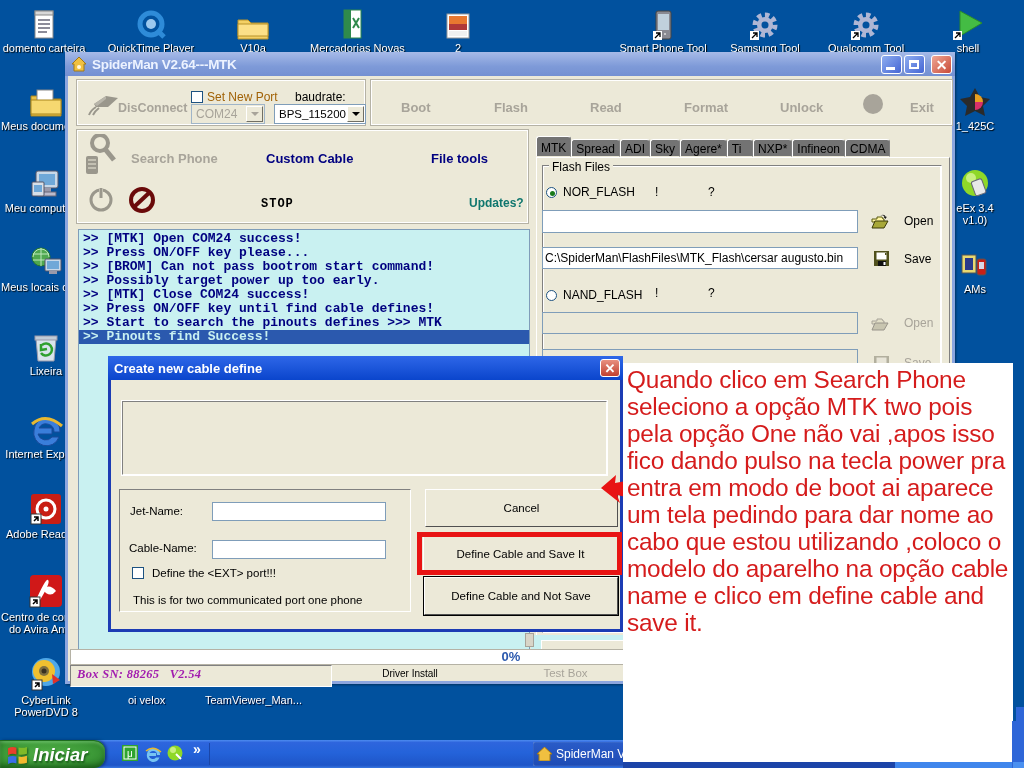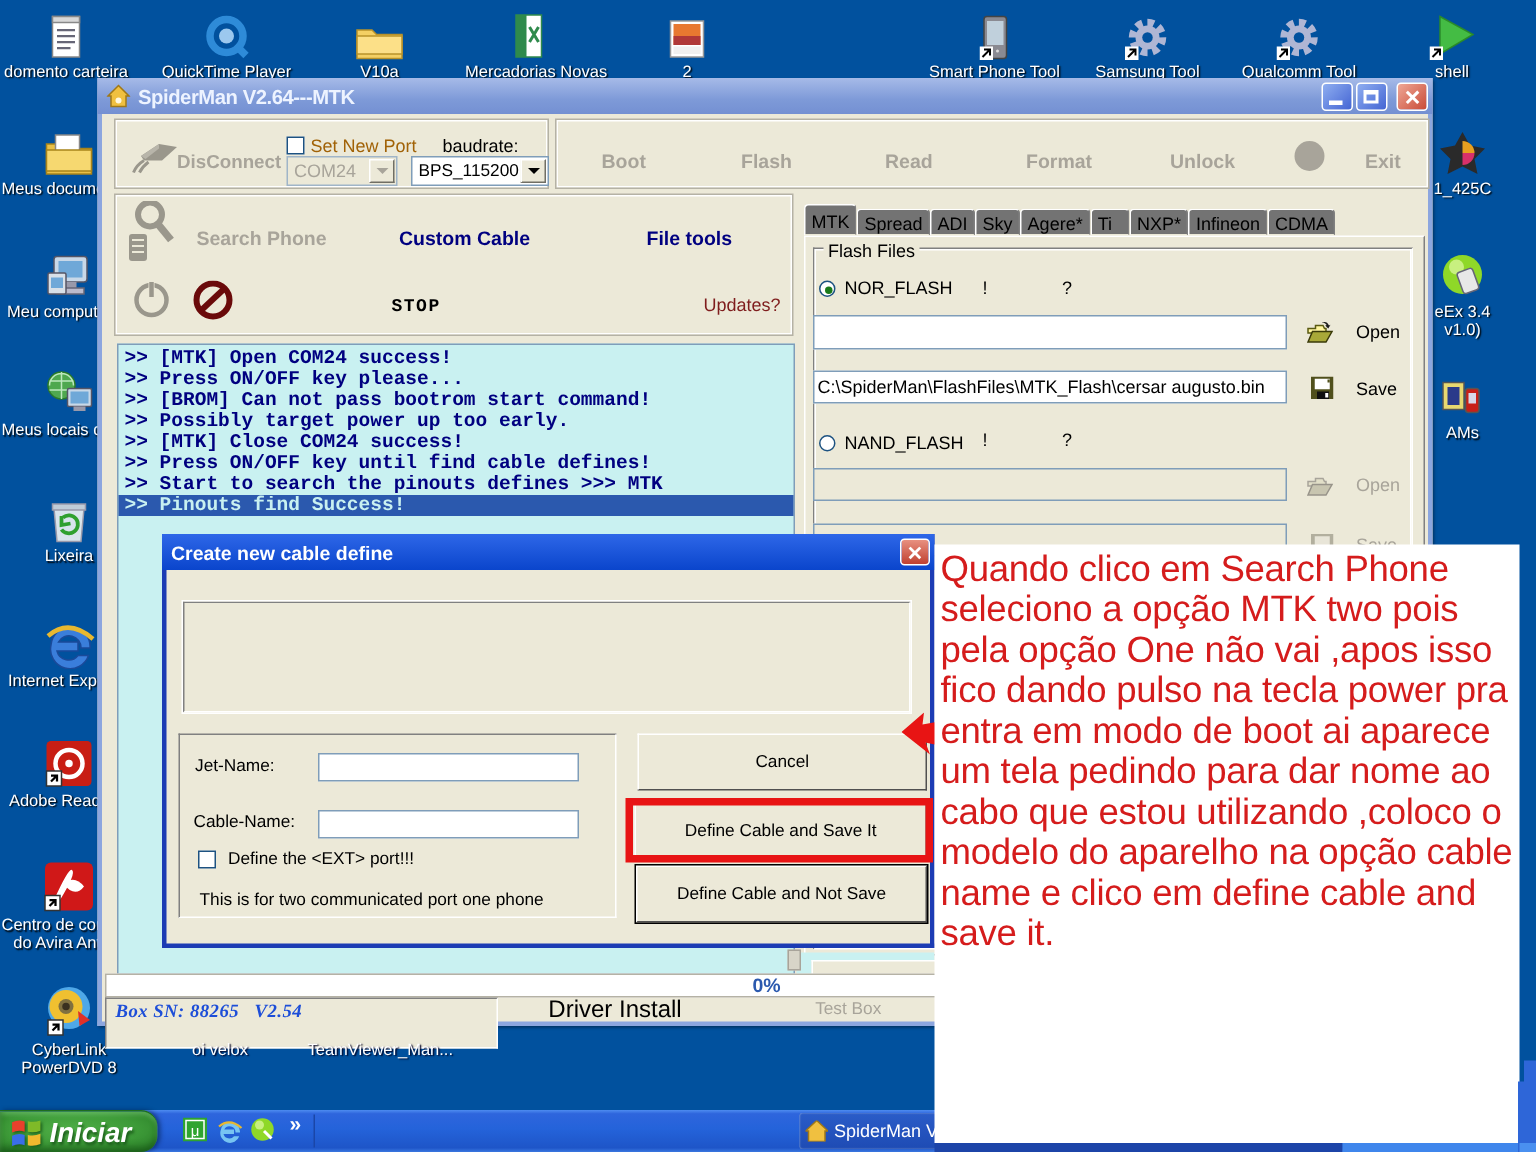--- a/index.html
+++ b/index.html
@@ -298,21 +298,21 @@
     <svg class="abs" style="left:20px;top:133px;" width="26" height="28">
         <circle cx="13" cy="15" r="10" fill="none" stroke="#9A978C" stroke-width="3"></circle>
         <rect x="11" y="2" width="4" height="12" fill="#ECE9D8"></rect>
         <rect x="11.5" y="3" width="3" height="10" fill="#9A978C"></rect>
       </svg>
     <svg class="abs" style="left:60px;top:135px;" width="30" height="28">
         <circle cx="14" cy="13" r="11" fill="none" stroke="#6A0A0A" stroke-width="4"></circle>
         <line x1="6" y1="20" x2="22" y2="5" stroke="#6A0A0A" stroke-width="4"></line>
       </svg>
     <div class="abs" style="left:193px;top:145px;font-size:12px;font-weight:bold;color:#000;font-family:'Liberation Mono',monospace;letter-spacing:1px;">STOP</div>
-    <div class="abs" style="left:401px;top:144px;font-size:12px;color:#7f1d1d;">Updates?</div>
+    <div class="abs" style="left:401px;top:144px;font-size:12px;color:#0f766e;font-weight:bold;">Updates?</div>
   </div>
 
   <div id="log">&gt;&gt; [MTK] Open COM24 success!
 &gt;&gt; Press ON/OFF key please...
 &gt;&gt; [BROM] Can not pass bootrom start command!
 &gt;&gt; Possibly target power up too early.
 &gt;&gt; [MTK] Close COM24 success!
 &gt;&gt; Press ON/OFF key until find cable defines!
 &gt;&gt; Start to search the pinouts defines &gt;&gt;&gt; MTK
 <span style="display:inline-block;width:450px;margin-left:-4px;padding-left:4px;background:#2B59AE;color:#C9F1F1;">&gt;&gt; Pinouts find Success!</span></div>
@@ -362,22 +362,22 @@
         <rect x="4" y="10" width="8" height="5" fill="#989488"></rect>
       </svg>
     <div class="abs" style="left:836px;top:304px;font-size:12px;color:#A8A49A;">Save</div>
   </div>
 
   <div class="abs" style="left:463px;top:583px;width:92px;height:15px;background:#C9F1F1;"></div>
   <div class="abs" style="left:457px;top:581px;width:9px;height:14px;background:#D8D5C8;border:1px solid #A8A49A;"></div>
   <div class="abs" style="left:473px;top:588px;width:84px;height:13px;background:#ECE9D8;border:1px solid;border-color:#fff #808080 #808080 #fff;"></div>
   <div id="bottomrows">
     <div class="abs" style="left:2px;top:597px;width:882px;height:16px;background:#fff;border:1px solid #B5B2A5;text-align:center;font-size:13px;font-weight:bold;color:#2B59AE;line-height:14px;">0%</div>
-    <div class="abs" style="left:2px;top:613px;width:262px;height:34px;border:1px solid;border-color:#808080 #fff #fff #808080;background:#ECE9D8;font-family:'Liberation Serif',serif;font-style:italic;font-weight:bold;font-size:12.5px;color:#1d4ed8;line-height:17px;padding-left:6px;letter-spacing:0.3px;">Box SN: 88265&nbsp;&nbsp;&nbsp;V2.54</div>
-    <div class="abs" style="left:264px;top:613px;width:156px;height:18px;text-align:center;font-size:16px;color:#000;line-height:17px;">Driver Install</div>
+    <div class="abs" style="left:2px;top:613px;width:262px;height:22px;border:1px solid;border-color:#808080 #fff #fff #808080;background:#ECE9D8;font-family:'Liberation Serif',serif;font-style:italic;font-weight:bold;font-size:12.5px;color:#a21caf;line-height:17px;padding-left:6px;letter-spacing:0.3px;">Box SN: 88265&nbsp;&nbsp;&nbsp;V2.54</div>
+    <div class="abs" style="left:264px;top:613px;width:156px;height:18px;text-align:center;font-size:10px;color:#000;line-height:17px;">Driver Install</div>
     <div class="abs" style="left:420px;top:613px;width:155px;height:18px;text-align:center;font-size:11.5px;color:#A8A49A;line-height:17px;">Test Box</div>
   </div>
 </div>
 
 <div id="dlg">
   <div id="dlgtitle">Create new cable define
     <span style="position:absolute;right:3px;top:3px;width:20px;height:18px;background:linear-gradient(to bottom,#E89080,#C04030);border:1px solid #fff;border-radius:3px;color:#fff;font-weight:bold;text-align:center;line-height:17px;font-size:13px;">✕</span>
   </div>
   <div id="dlgbody">
     <div class="abs" style="left:11px;top:45px;width:485px;height:74px;background:#ECE9D8;border:1px solid;border-color:#808080 #fff #fff #808080;outline:1px solid #fff;outline-offset:0px;"></div>

